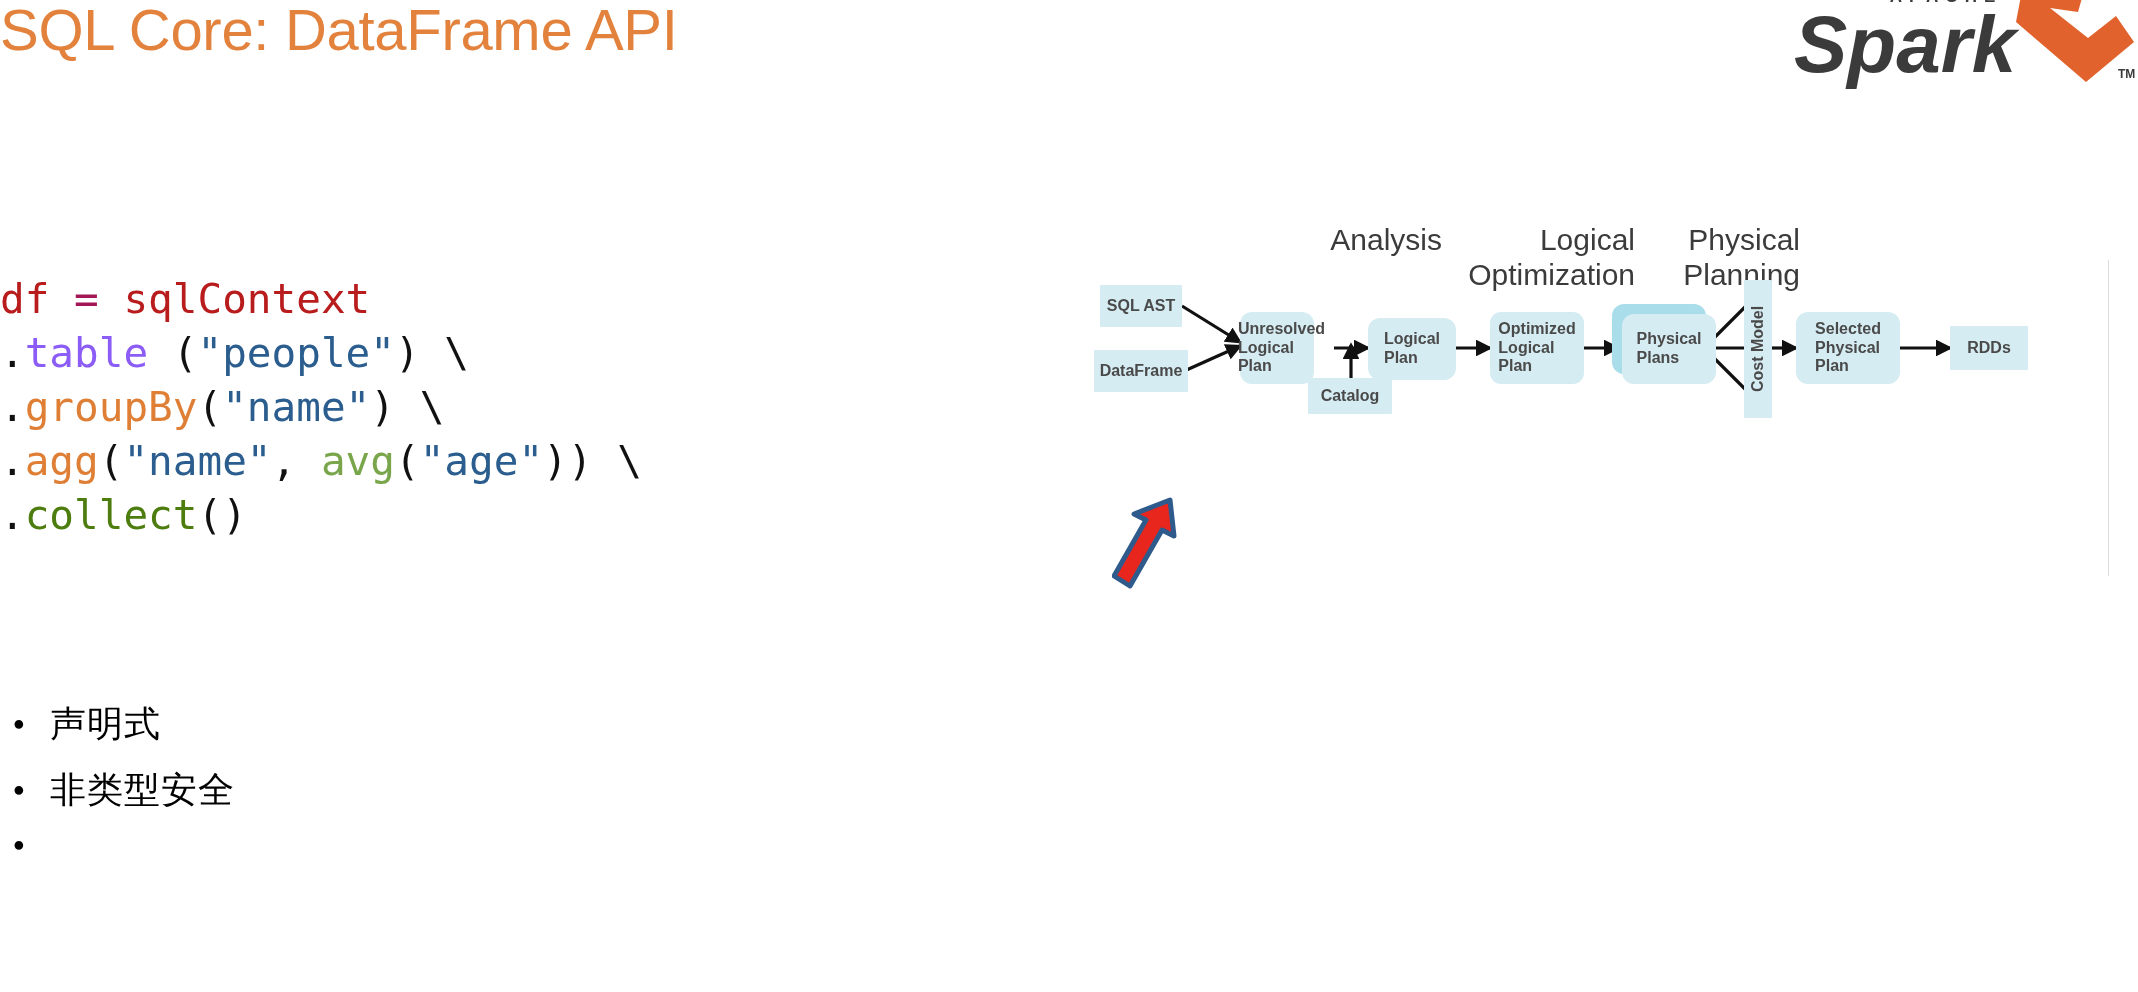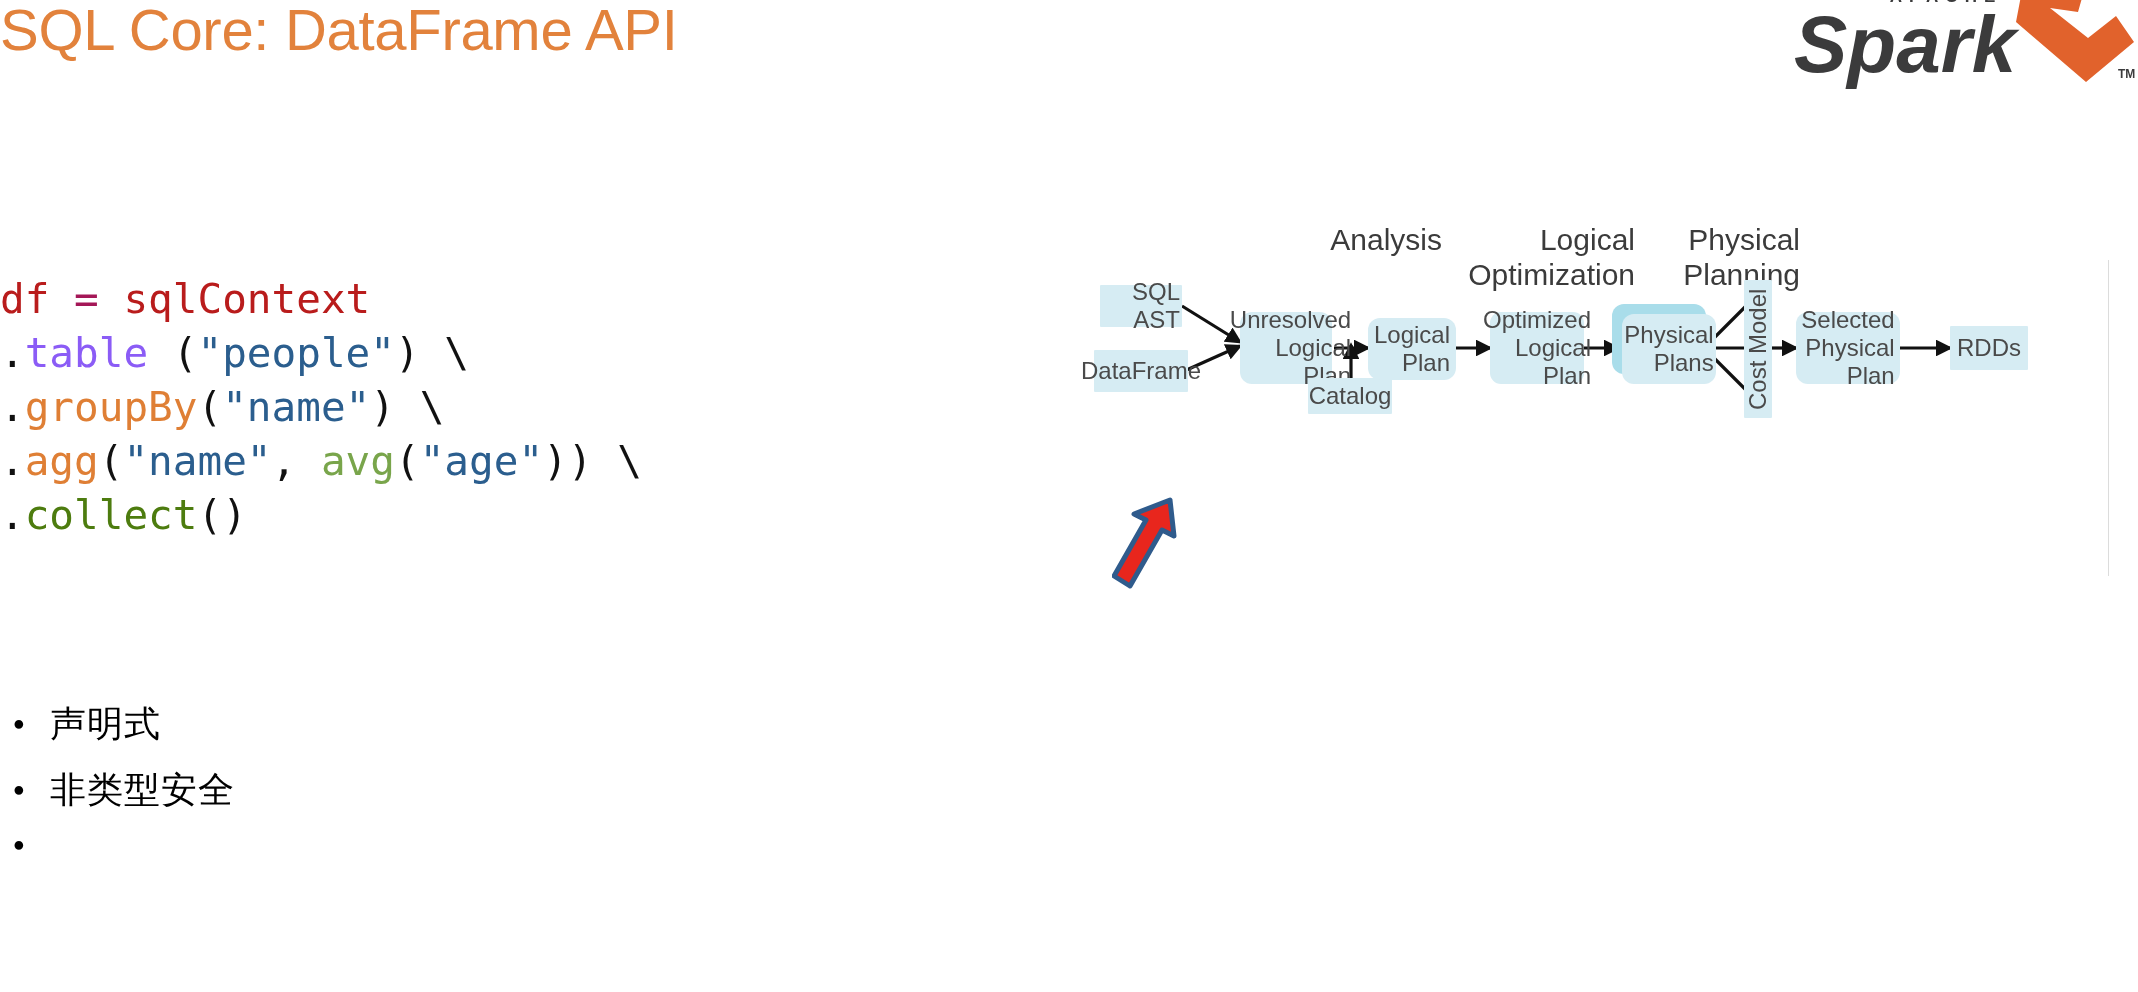--- a/index.html
+++ b/index.html
@@ -115,28 +115,29 @@
     color: #3b3b3b;
     text-align: right;
     line-height: 1.17;
     white-space: pre-line;
   }
   .d-box {
     position: absolute;
     background: #D6ECF3;
     color: #4a4a4a;
     font-family: "Liberation Sans", "DejaVu Sans", sans-serif;
-    font-size: 24px;
+    font-size: 16px;
     display: flex;
     align-items: center;
     justify-content: center;
-    text-align: right;
+    text-align: left;
     line-height: 1.16;
     white-space: pre-line;
     padding: 2px;
+    font-weight: bold;
   }
   .d-box.rounded { border-radius: 12px; }
   .d-box.square  { border-radius: 1px; }
   .d-box.stack-back {
     background: #A9DDEA;
     border-radius: 12px;
   }
   .d-box.vertical {
     writing-mode: vertical-rl;
     transform: rotate(180deg);
@@ -229,21 +230,21 @@
       <line x1="678" y1="98" x2="706" y2="98" marker-end="url(#arw)"></line>
 
       <line x1="810" y1="98" x2="860" y2="98" marker-end="url(#arw)"></line>
     </g>
   </svg>
 
   <div class="d-box square" style="left:10px;  top:35px;  width:82px;  height:42px;">SQL AST</div>
 
   <div class="d-box square" style="left:4px;   top:100px; width:94px;  height:42px;">DataFrame</div>
 
-  <div class="d-box rounded" style="left:150px; top:62px; width:92px; height:72px;padding-left:11px;">Unresolved
+  <div class="d-box rounded" style="left:150px; top:62px; width:74px; height:72px;padding-left:11px;">Unresolved
 Logical
 Plan</div>
 
   <div class="d-box square" style="left:218px; top:128px; width:84px; height:36px;">Catalog</div>
 
   <div class="d-box rounded" style="left:278px; top:68px; width:88px; height:62px;">Logical
 Plan</div>
 
   <div class="d-box rounded" style="left:400px; top:62px; width:94px; height:72px;border-radius:11px;">Optimized
 Logical

